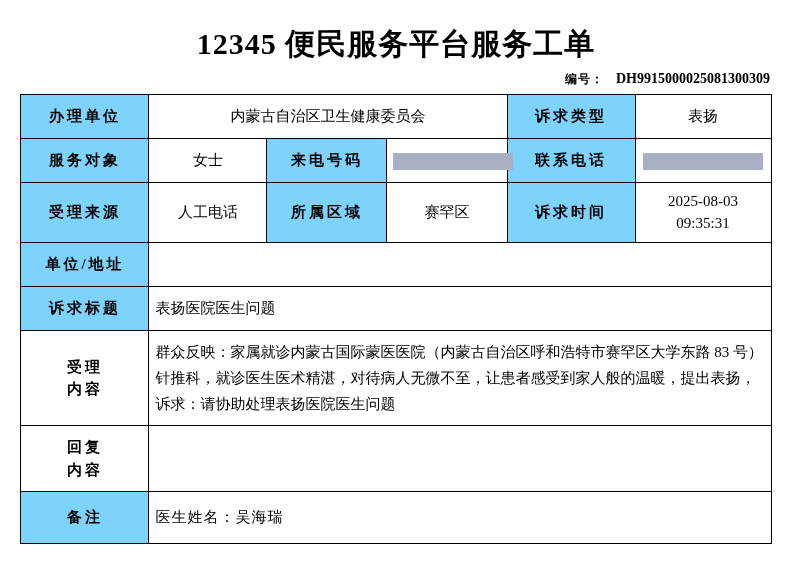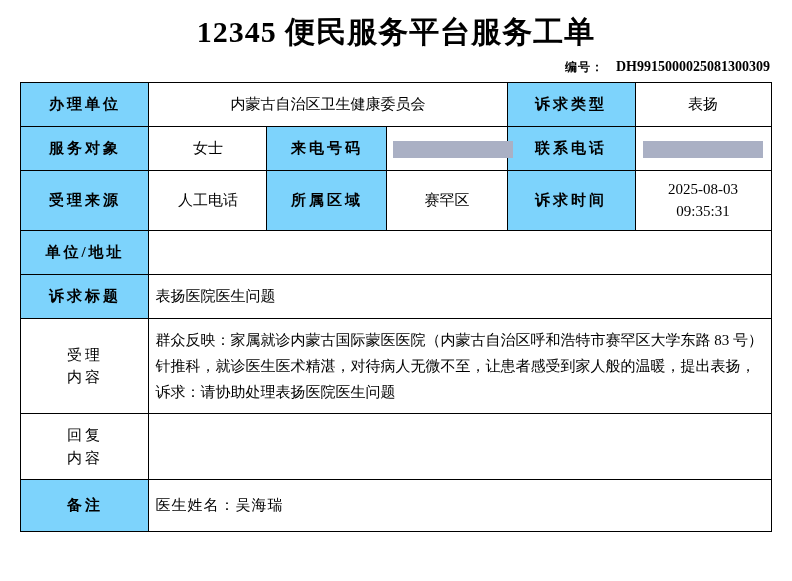--- a/index.html
+++ b/index.html
@@ -12,20 +12,21 @@
     background: #ffffff;
     font-family: "Liberation Serif", "DejaVu Serif", serif;
     color: #000000;
     overflow: hidden;
   }
   .page {
     position: relative;
     width: 792px;
     height: 422px;
     box-sizing: border-box;
+    margin-top: 12px;
   }
   .doc-title {
     text-align: center;
     font-size: 30px;
     font-weight: bold;
     letter-spacing: 1px;
     padding-top: 12px;
     padding-bottom: 6px;
     font-family: "Liberation Serif", "DejaVu Serif", serif;
   }
@@ -62,21 +63,21 @@
   td.label {
     text-align: center;
     font-weight: bold;
     letter-spacing: 3px;
     font-size: 16px;
     background: #7dd3fc;
     white-space: nowrap;
   }
   td.label-2line {
     text-align: center;
-    font-weight: normal;
+    font-weight: bold;
     letter-spacing: 3px;
     font-size: 16px;
     line-height: 1.5;
   }
   td.center {
     text-align: center;
   }
   td.left {
     text-align: left;
     padding-left: 10px;

